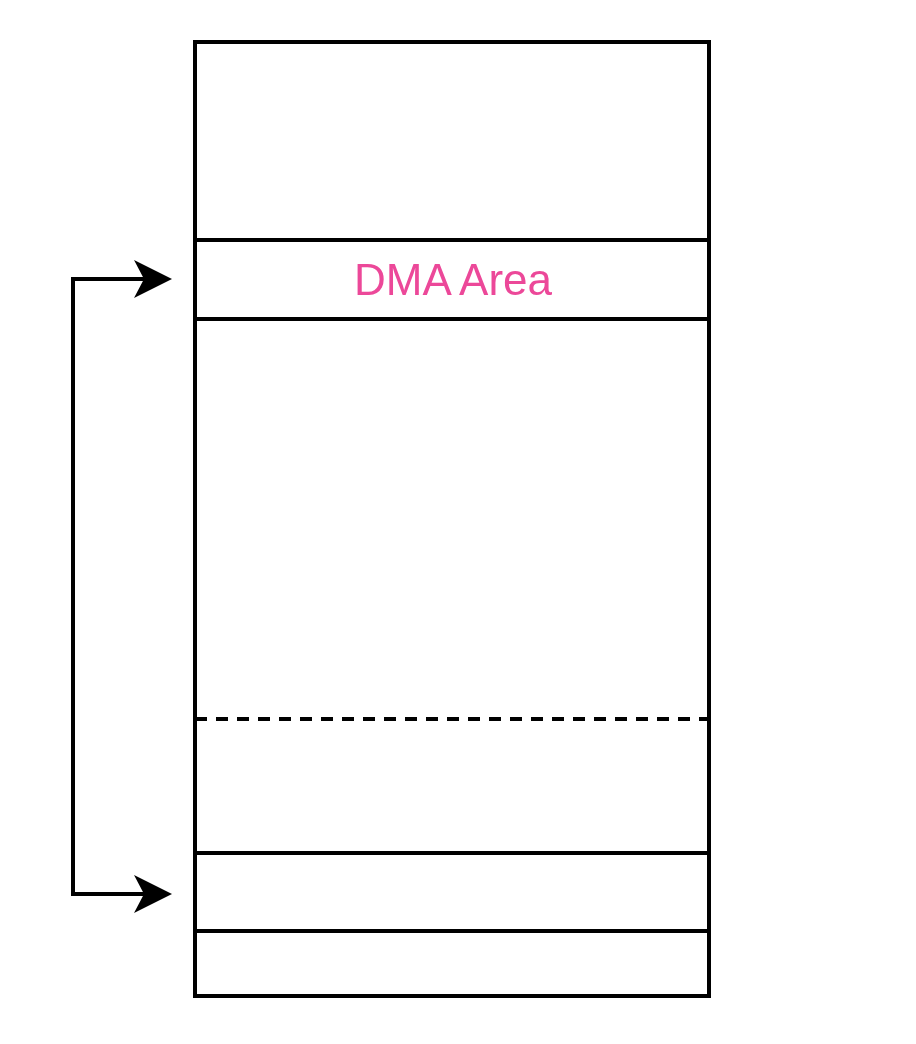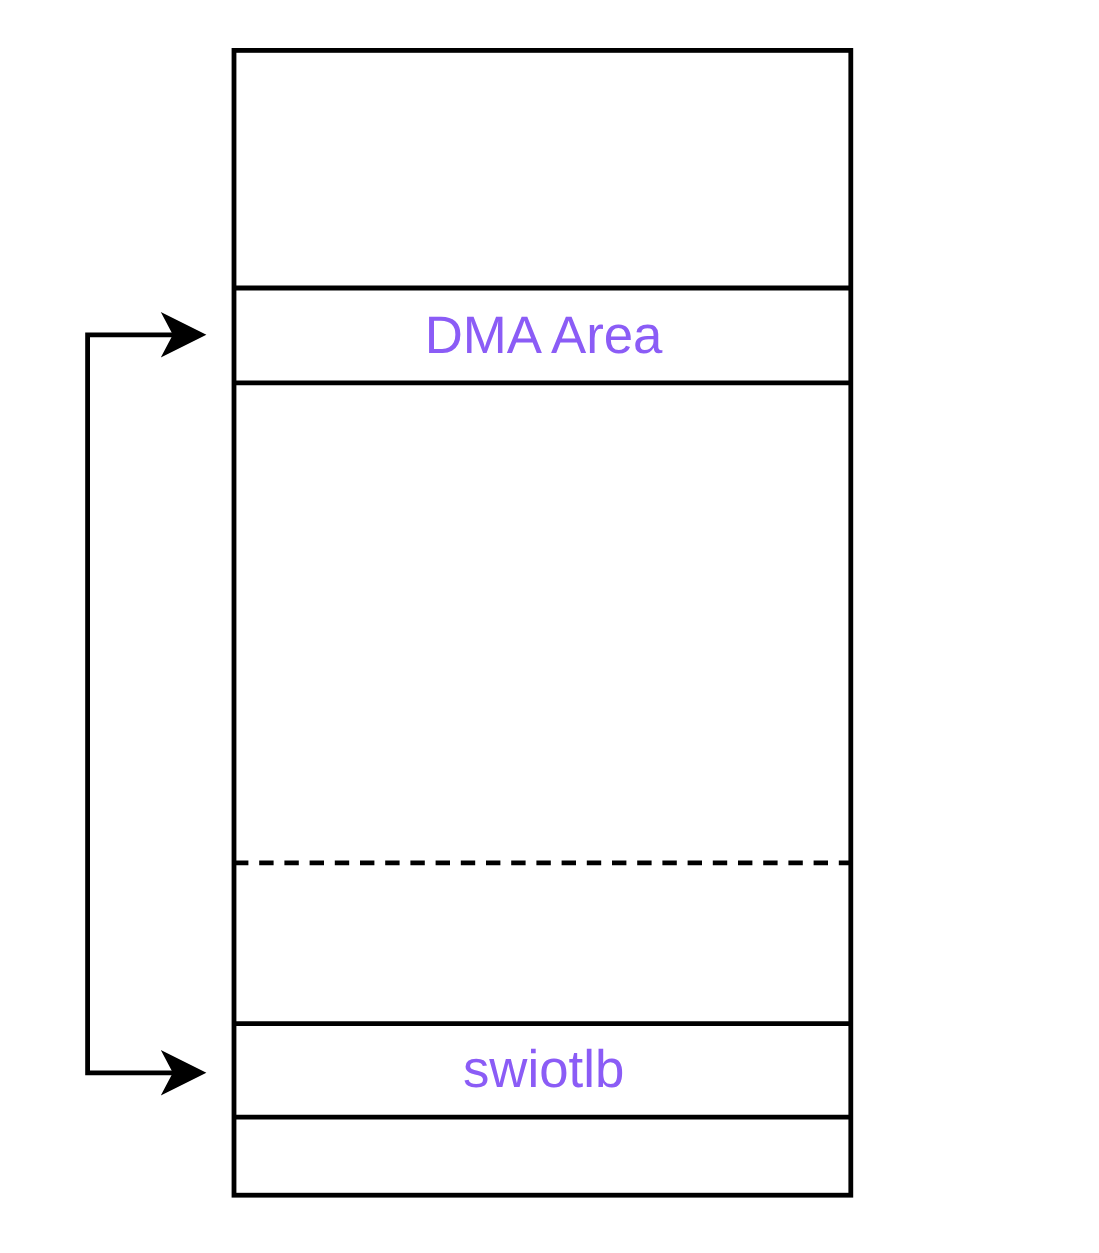--- a/index.html
+++ b/index.html
@@ -18,21 +18,21 @@
   .canvas svg {
     position: absolute;
     left: 0;
     top: 0;
   }
   .label {
     position: absolute;
     display: flex;
     align-items: center;
     justify-content: center;
-    color: #8b5cf6;
+    color: #ec4899;
     font-size: 44px;
     line-height: 1;
     white-space: nowrap;
   }
   .label-dma {
     left: 197px;
     top: 242px;
     width: 512px;
     height: 75px;
   }
@@ -66,16 +66,15 @@
     <line x1="195" y1="853" x2="709" y2="853" stroke="#000000" stroke-width="4"></line>
     <line x1="195" y1="931" x2="709" y2="931" stroke="#000000" stroke-width="4"></line>
 
     <path d="M 148 279 L 73 279 L 73 894 L 148 894" fill="none" stroke="#000000" stroke-width="4"></path>
     <path d="M 172 279 L 134 260 L 144 279 L 134 298 Z" fill="#000000" stroke="none"></path>
     <path d="M 172 894 L 134 875 L 144 894 L 134 913 Z" fill="#000000" stroke="none"></path>
   </svg>
 
   <div class="label label-dma">DMA Area</div>
 
-  <div class="label label-swiotlb">swiotlb</div>
 
 
 </div>
 
 </body></html>

